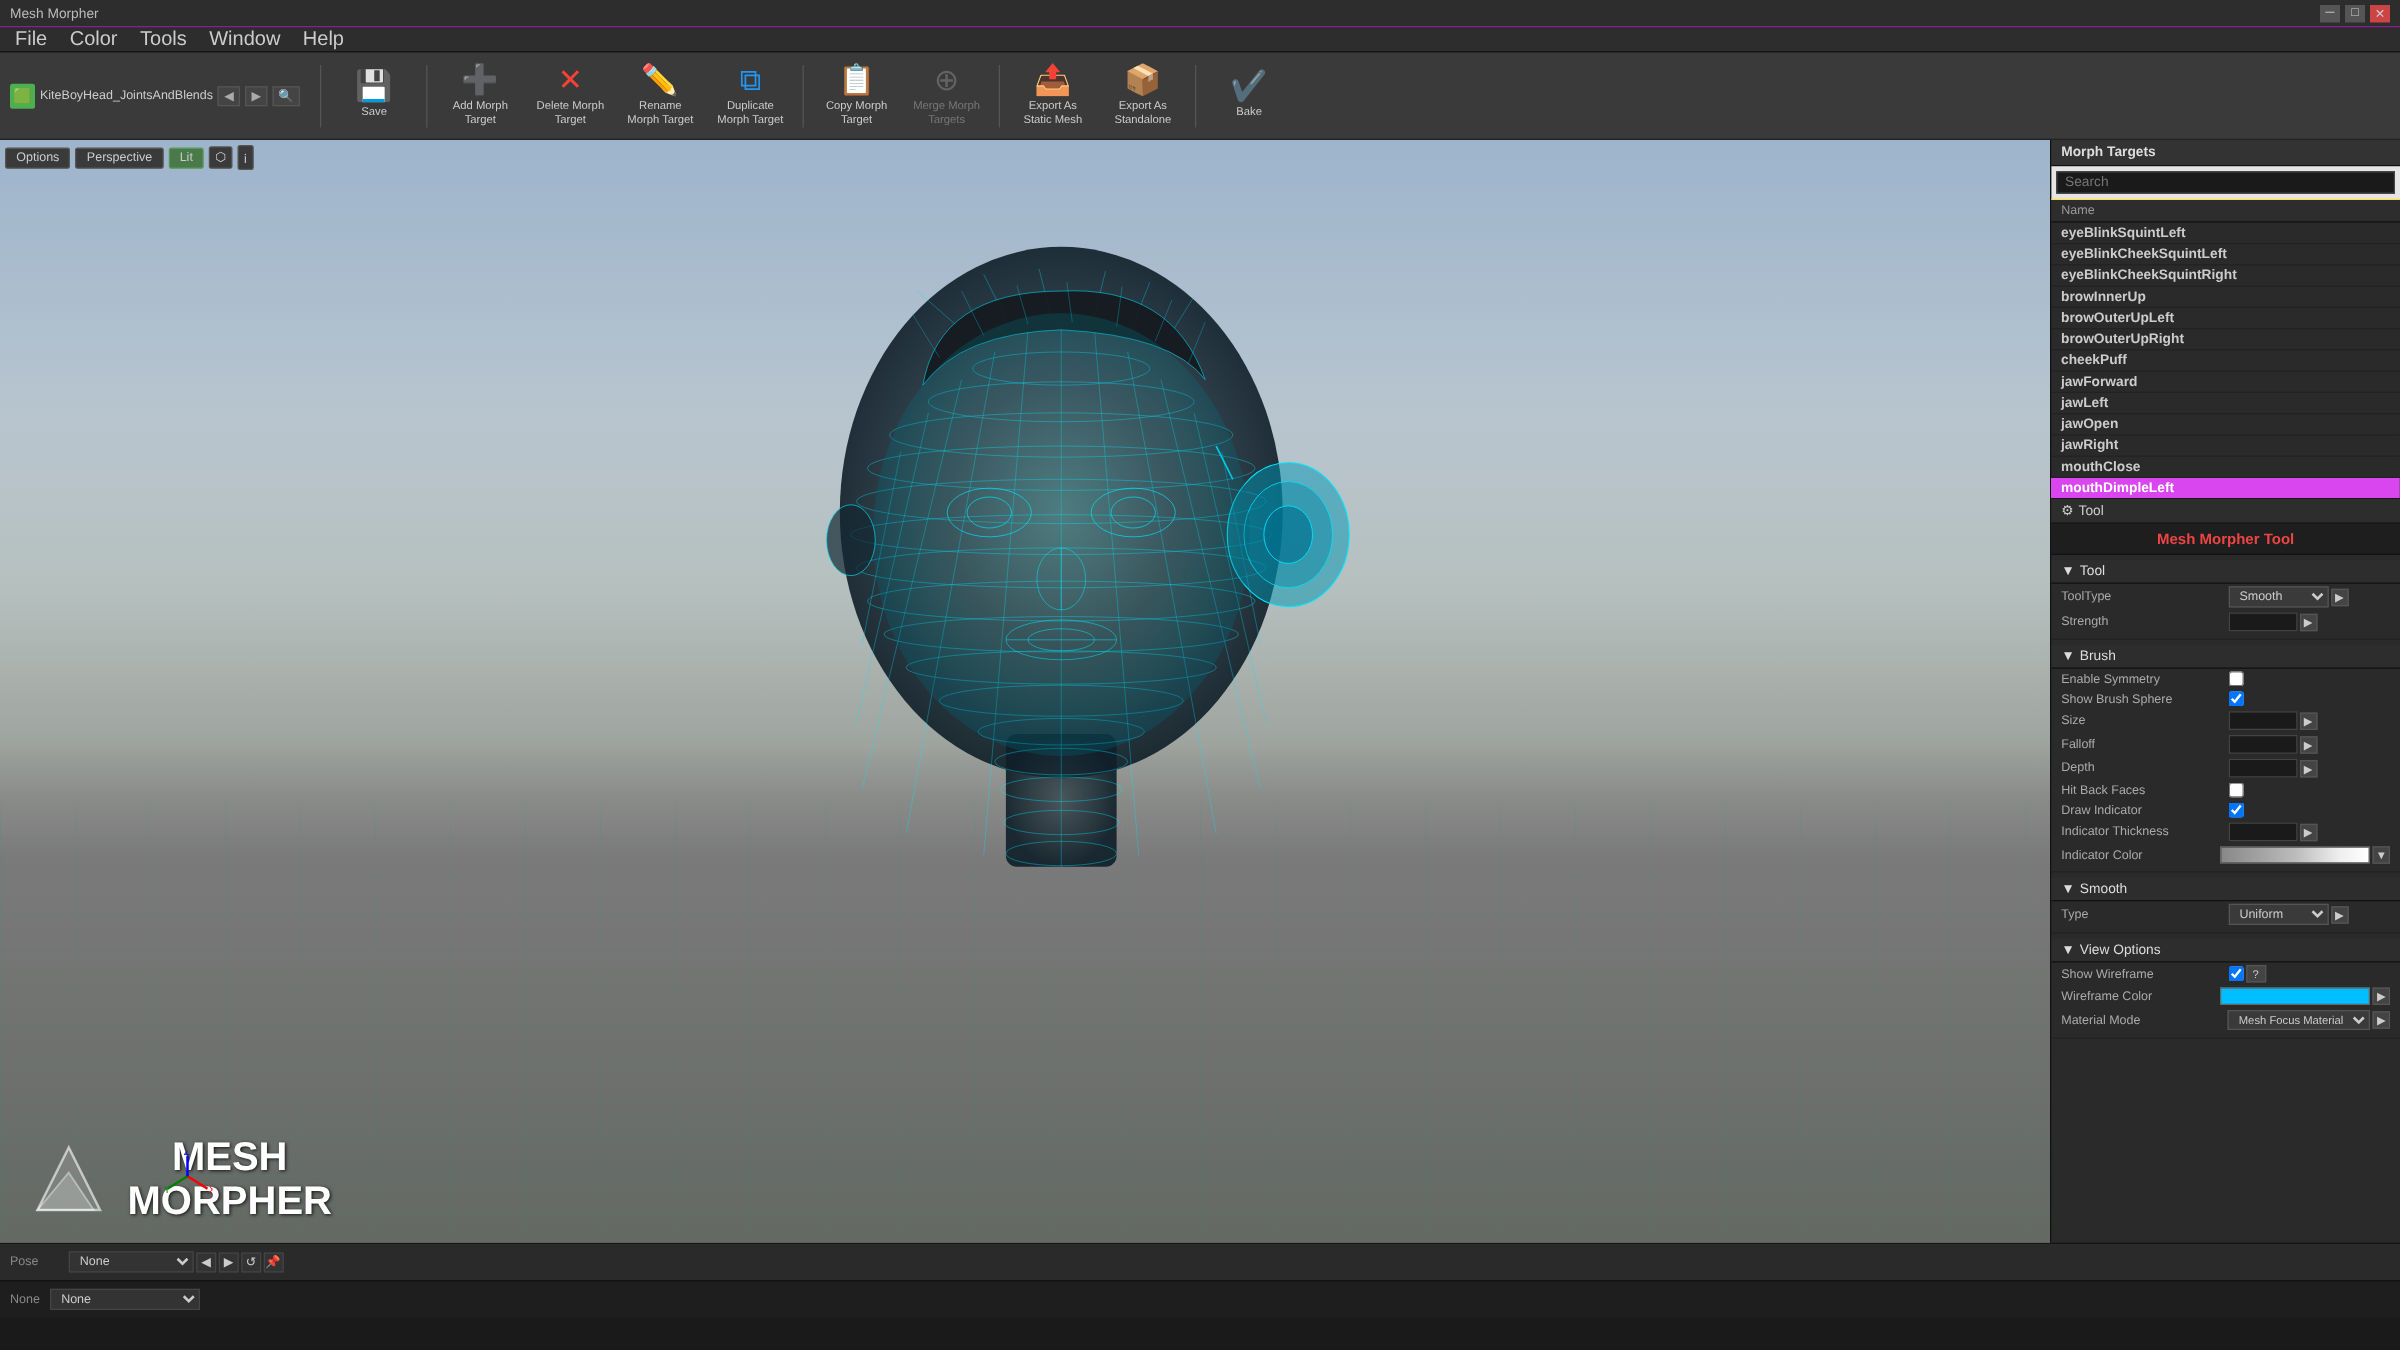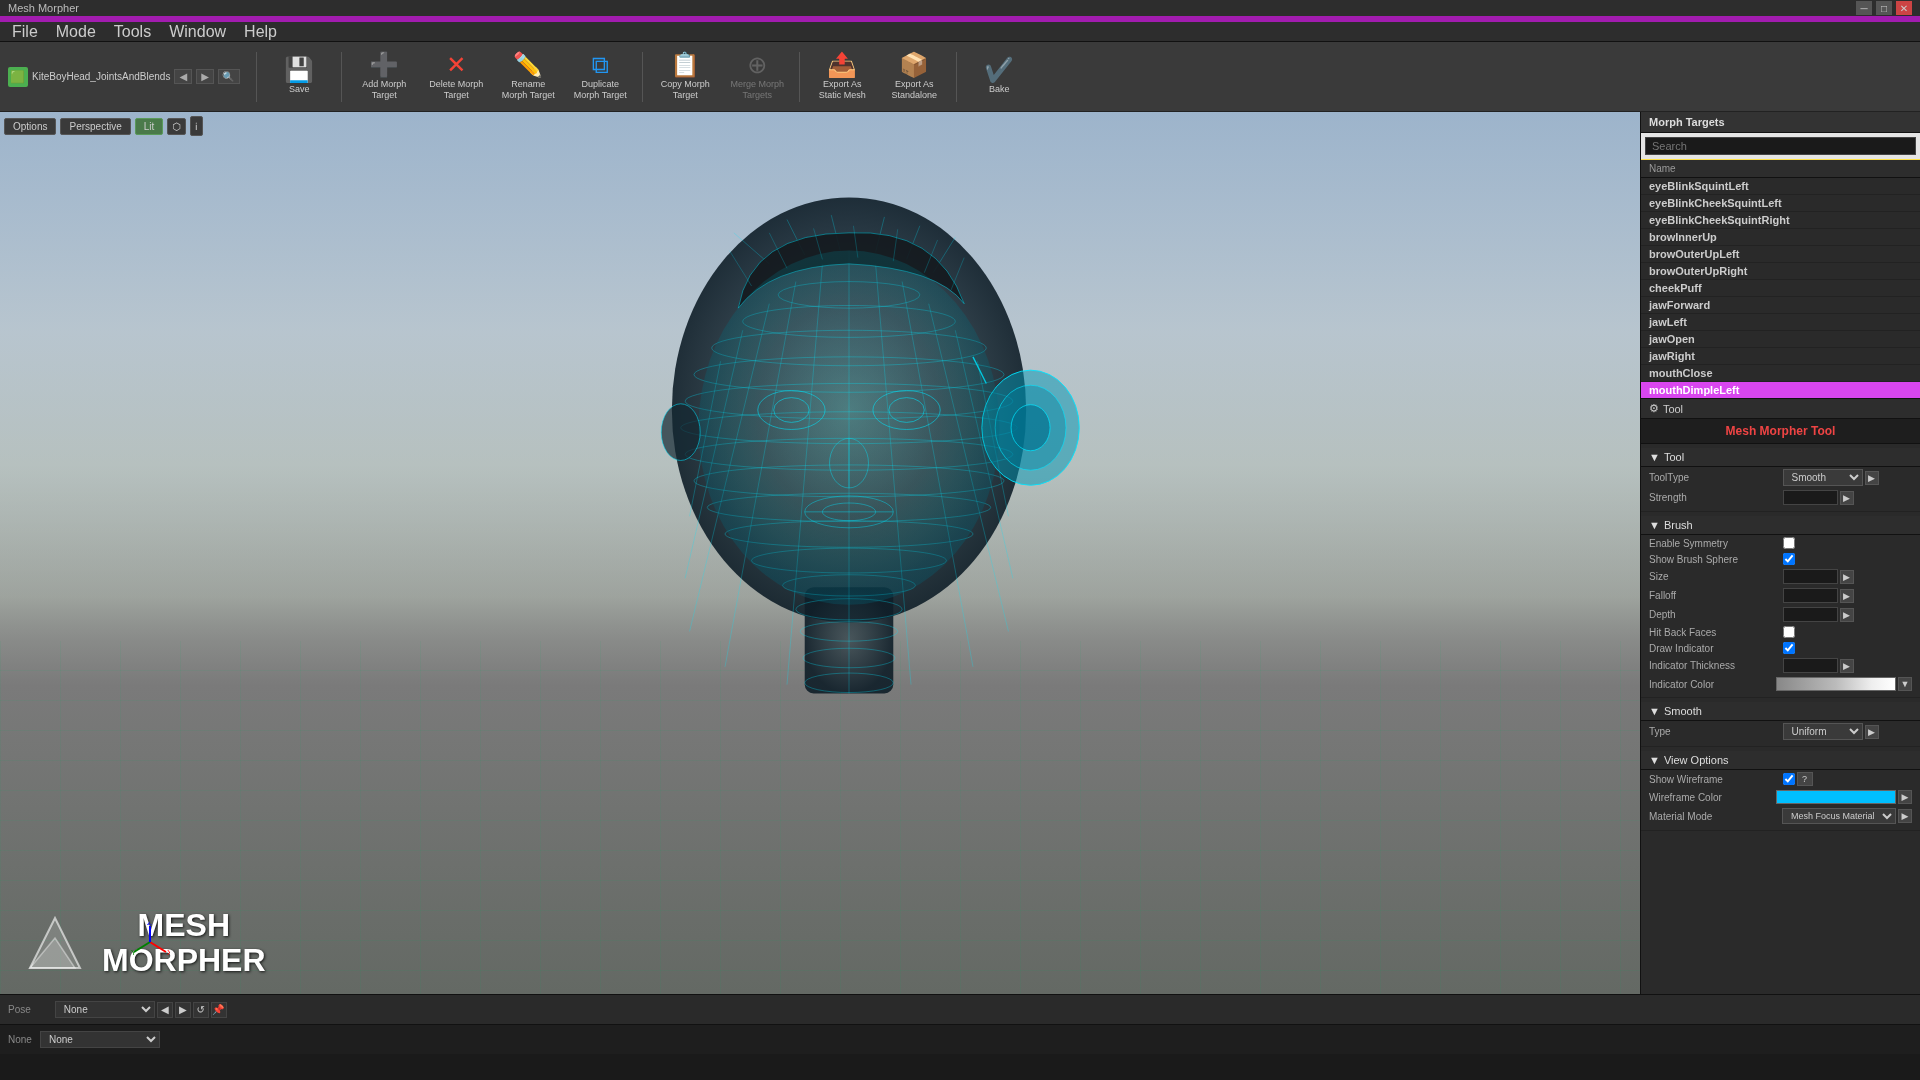--- a/index.html
+++ b/index.html
@@ -5,21 +5,21 @@
     * { margin: 0; padding: 0; box-sizing: border-box; }
     body { background: #1a1a1a; font-family: 'Segoe UI', Arial, sans-serif; font-size: 11px; color: #ccc; overflow: hidden; width: 1920px; height: 1080px; }
 
     
     #title-bar {
       background: #2d2d2d;
       height: 22px;
       display: flex;
       align-items: center;
       padding: 0 8px;
-      border-bottom: 6px solid #a21caf;
+      border-bottom: 1px solid #a21caf;
       justify-content: space-between;
     }
     #title-bar .title { font-size: 11px; color: #bbb; }
     #title-bar .controls { display: flex; gap: 4px; }
     #title-bar .ctrl-btn { width: 16px; height: 14px; background: #555; border: none; color: #ccc; cursor: pointer; font-size: 10px; display: flex; align-items: center; justify-content: center; }
 
     
     #menu-bar {
       background: #2d2d2d;
       height: 20px;
@@ -327,21 +327,21 @@
   <span class="title">Mesh Morpher</span>
   <div class="controls">
     <button class="ctrl-btn">─</button>
     <button class="ctrl-btn">□</button>
     <button class="ctrl-btn" style="background:#c44;">✕</button>
   </div>
 </div>
 
 <div id="menu-bar">
   <span class="menu-item">File</span>
-  <span class="menu-item">Mode</span>
+  <span class="menu-item">Color</span>
   <span class="menu-item">Tools</span>
   <span class="menu-item">Window</span>
   <span class="menu-item">Help</span>
 </div>
 
 <div id="toolbar">
 
   <div style="display:flex;align-items:center;gap:4px;margin-right:8px;">
     <div class="asset-bar-icon">🟩</div>
     <span class="asset-name">KiteBoyHead_JointsAndBlends</span>

